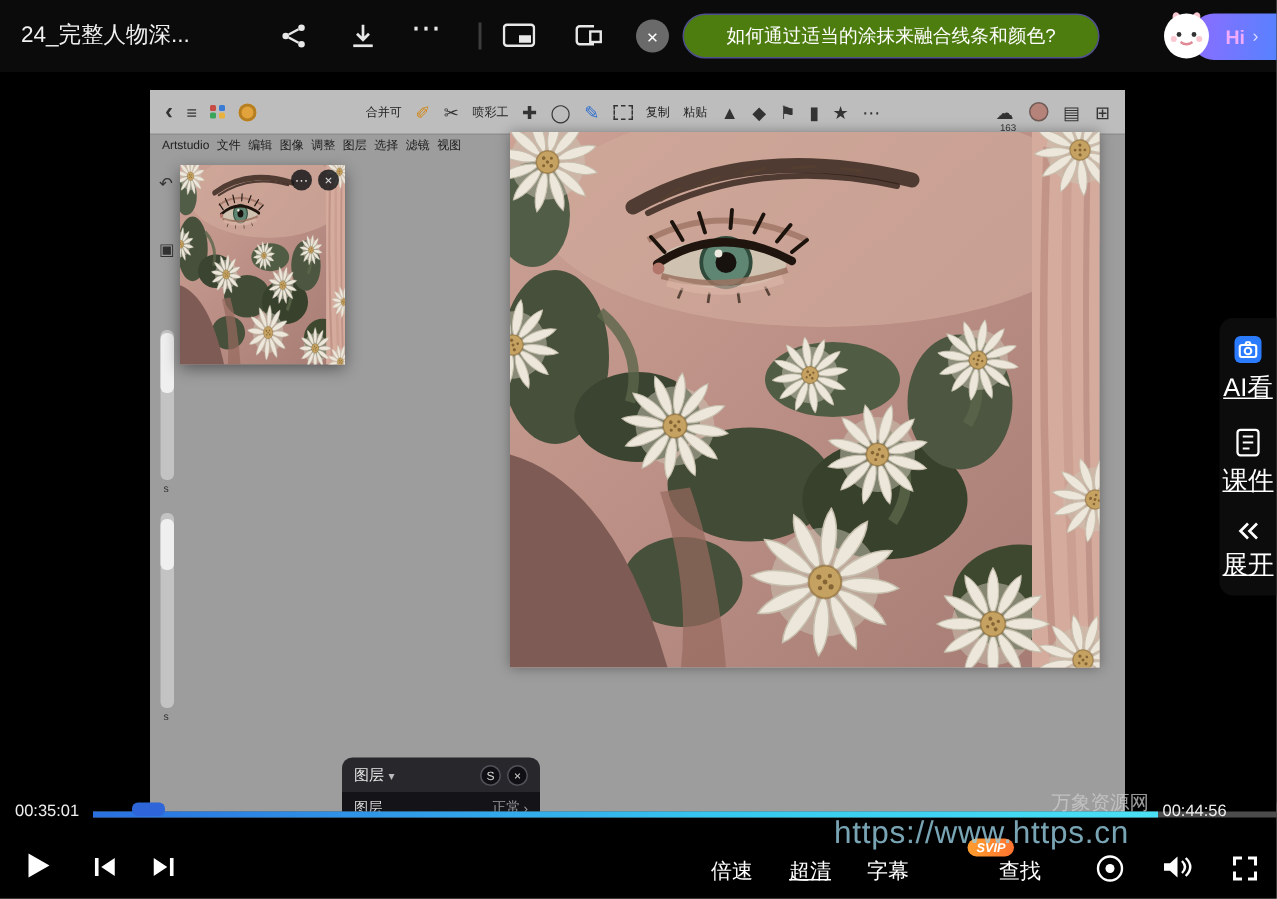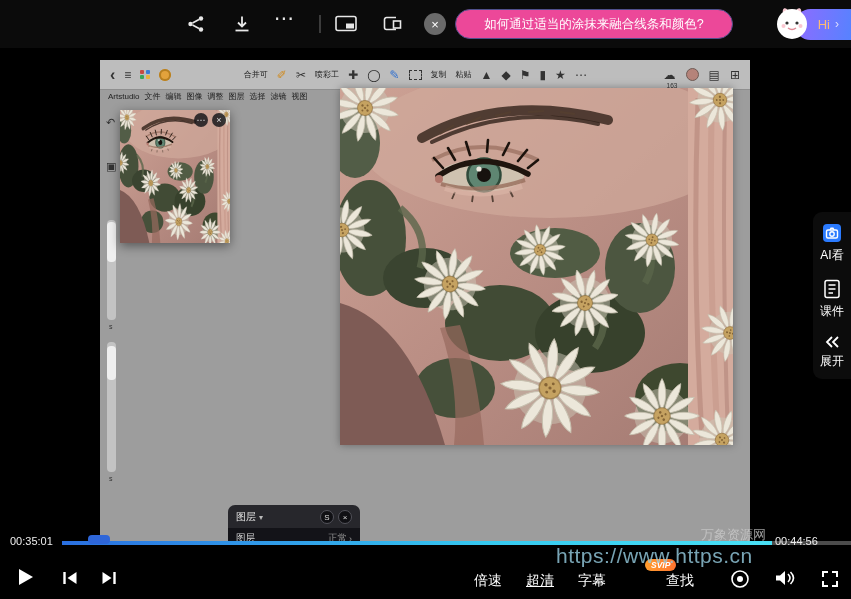--- a/index.html
+++ b/index.html
@@ -11,28 +11,28 @@
   .top-bar{position:absolute;top:0;left:0;width:851px;height:48px;background:#0b0b0b;z-index:50;}
   .tb-title{position:absolute;left:14px;top:14px;font-size:15px;color:#f0f0f0;white-space:nowrap;}
   .tb-icon{position:absolute;top:13px;width:24px;height:22px;display:flex;align-items:center;justify-content:center;cursor:pointer;}
   .tb-icon svg{display:block;}
   #tb-share{left:184px;} #tb-download{left:230px;}
   .tb-more{position:absolute;left:274px;top:6px;font-size:20px;color:#e8e8e8;cursor:pointer;}
   .tb-divider{position:absolute;left:319px;top:15px;width:2px;height:18px;background:#3c3c3c;}
   #tb-pip1{left:334px;} #tb-pip2{left:380px;}
   .tb-close{position:absolute;left:424px;top:13px;width:22px;height:22px;border-radius:50%;background:#6a6a6a;
             display:flex;align-items:center;justify-content:center;font-size:13px;color:#fff;cursor:pointer;}
-  .question-pill{position:absolute;left:455px;top:9px;width:278px;height:30px;border-radius:16px;background:#ec4899;
+  .question-pill{position:absolute;left:455px;top:9px;width:278px;height:30px;border-radius:16px;background:#4d7c0f;
             border:1px solid #50508c;display:flex;align-items:center;justify-content:center;font-size:12.5px;
             color:#fff;white-space:nowrap;cursor:pointer;}
   .assistant{position:absolute;right:6px;top:6px;height:36px;display:flex;align-items:center;cursor:pointer;}
   .assistant-blob{position:absolute;left:20px;top:3px;width:82px;height:31px;border-radius:16px;
             background:linear-gradient(100deg,#8f6bff,#3f8cff);}
   .assistant svg{position:relative;z-index:2;display:block;}
-  .assistant-hi{position:relative;z-index:2;color:#fdba74;font-size:13px;font-weight:normal;margin-left:9px;}
+  .assistant-hi{position:relative;z-index:2;color:#f0abfc;font-size:13px;font-weight:bold;margin-left:9px;}
   .assistant-chev{position:relative;z-index:2;color:#dcdcff;font-size:12px;margin-left:5px;margin-right:6px;}
 
   
   .stage{position:absolute;top:48px;left:0;width:851px;height:487px;background:#000;z-index:10;}
   .app{position:absolute;left:100px;top:12px;width:650px;height:482px;background:#9d9d9d;overflow:hidden;}
   .app-toolbar{position:absolute;top:0;left:0;width:100%;height:30px;background:#bdbdbd;border-bottom:1px solid #8f8f8f;
             display:flex;align-items:center;gap:9px;padding:0 10px;color:#333;font-size:12px;}
   .tool{cursor:pointer;line-height:1;color:#333;}
   .tool.back{font-size:16px;font-weight:bold;}
   .tool-label{font-size:8px;color:#222;cursor:pointer;white-space:nowrap;}
@@ -75,21 +75,21 @@
   .lp-badge{width:14px;height:14px;border-radius:50%;background:#101014;border:1px solid #52525a;font-size:8px;
             display:flex;align-items:center;justify-content:center;color:#ddd;cursor:pointer;}
   .lp-row2{display:flex;align-items:center;padding:4px 8px 6px;font-size:9.5px;color:#d6d6d6;background:rgba(18,18,22,.9);}
   .lp-blend{margin-left:auto;color:#9a9a9a;cursor:pointer;}
   .lp-chev{color:#9a9a9a;font-size:9px;margin-left:2px;}
 
   
   .side-panel{position:absolute;right:0;top:212px;width:38px;background:#0c0c0c;border-radius:9px 0 0 9px;z-index:40;
             padding:11px 0 9px;display:flex;flex-direction:column;align-items:center;gap:15px;}
   .sp-item{display:flex;flex-direction:column;align-items:center;gap:4px;cursor:pointer;}
-  .sp-label{font-size:12px;color:#fff;white-space:nowrap;}
+  .sp-label{font-size:17px;color:#fff;white-space:nowrap;text-decoration:underline;}
 
   
   .player-bar{position:absolute;left:0;top:535px;width:851px;height:64px;z-index:55;}
   .controls-bg{position:absolute;left:0;top:10px;width:851px;height:54px;background:#000;}
   .time-current{position:absolute;left:10px;top:0;font-size:11px;color:#eee;z-index:3;}
   .duration{position:absolute;left:775px;top:0;font-size:11px;color:#eee;z-index:3;}
   .progress-track{position:absolute;left:62px;top:6px;width:789px;height:4px;background:#4c4c4c;z-index:2;cursor:pointer;}
   .progress-played{height:4px;background:linear-gradient(90deg,#2a6fe0,#36c9f0 60%,#49e0f5);}
   .progress-marker{position:absolute;left:88px;top:0;width:22px;height:9px;border-radius:4px;background:#2e66d9;z-index:4;cursor:pointer;}
   .ctrl{position:absolute;cursor:pointer;z-index:4;}
@@ -183,20 +183,21 @@
       <use href="#daisyProto" transform="translate(322,328) scale(1.1) rotate(30)"></use>
       <use href="#daisyProto" transform="translate(380,12) scale(0.9) rotate(55)"></use>
       <use href="#daisyProto" transform="translate(390,245) scale(0.85) rotate(-20)"></use>
       <use href="#daisyProto" transform="translate(312,152) scale(0.8) rotate(70)"></use>
       <use href="#daisyProto" transform="translate(382,352) scale(0.9) rotate(18)"></use>
     </g>
   </defs>
 </svg>
 
 <header class="top-bar">
+  <div class="tb-title">24_完整人物深...</div>
 
   <div class="tb-icon" id="tb-share">
     <svg width="20" height="20" viewBox="0 0 20 20">
       <circle cx="4.5" cy="10" r="2.2" fill="#e8e8e8"></circle>
         <circle cx="15" cy="4.5" r="2.2" fill="#e8e8e8"></circle>
       <circle cx="15" cy="15.5" r="2.2" fill="#e8e8e8"></circle>
       <path d="M6.5,9 L13,5.5 M6.5,11 L13,14.5" stroke="#e8e8e8" stroke-width="1.6"></path>
     </svg>
   </div>
   <div class="tb-icon" id="tb-download">

